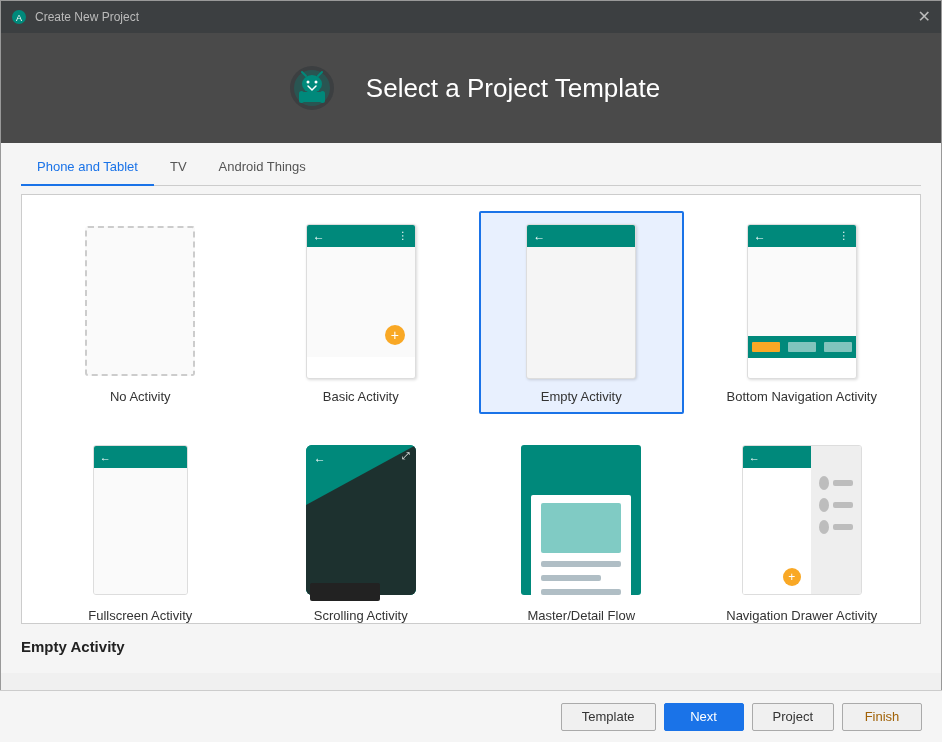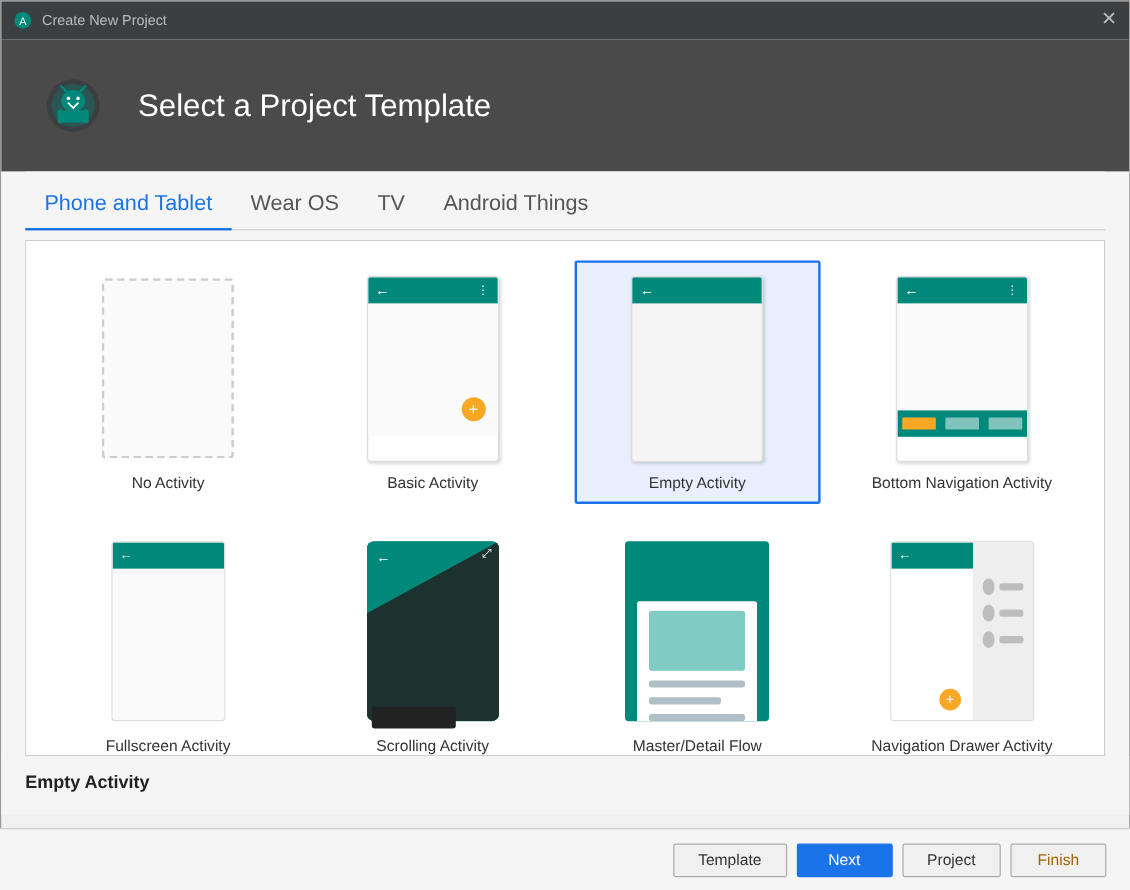--- a/index.html
+++ b/index.html
@@ -46,20 +46,21 @@
     }
 
     
     .header {
       background: #4a4a4a;
       height: 110px;
       display: flex;
       align-items: center;
       padding: 0 30px;
       gap: 24px;
+      justify-content: center;
     }
     .header-logo {
       width: 60px;
       height: 60px;
       background: #4a4a4a;
       display: flex;
       align-items: center;
       justify-content: center;
     }
     .header-title {
@@ -76,21 +77,21 @@
 
     
     .tabs {
       display: flex;
       border-bottom: 1px solid #cccccc;
       background: #f5f5f5;
       padding-top: 8px;
     }
     .tab {
       padding: 8px 16px 10px 16px;
-      font-size: 18px;
+      font-size: 13px;
       color: #555;
       cursor: pointer;
       border-bottom: 2px solid transparent;
       margin-bottom: -1px;
     }
     .tab.active {
       color: #1a73e8;
       border-bottom: 2px solid #1a73e8;
       font-weight: 500;
     }
@@ -465,21 +466,20 @@
       <path d="M20 22 L24 26 L28 22" fill="none" stroke="white" stroke-width="1.5" stroke-linecap="round"></path>
     </svg>
   </div>
   <h1 class="header-title">Select a Project Template</h1>
 </div>
 
 <div class="main">
 
   <div class="tabs">
     <div class="tab active">Phone and Tablet</div>
-    <div class="tab">Wear OS</div>
     <div class="tab">TV</div>
     <div class="tab">Android Things</div>
   </div>
 
   <div class="template-area">
 
     <div class="template-card">
       <div class="template-preview">
         <div class="no-activity-preview"></div>
       </div>

